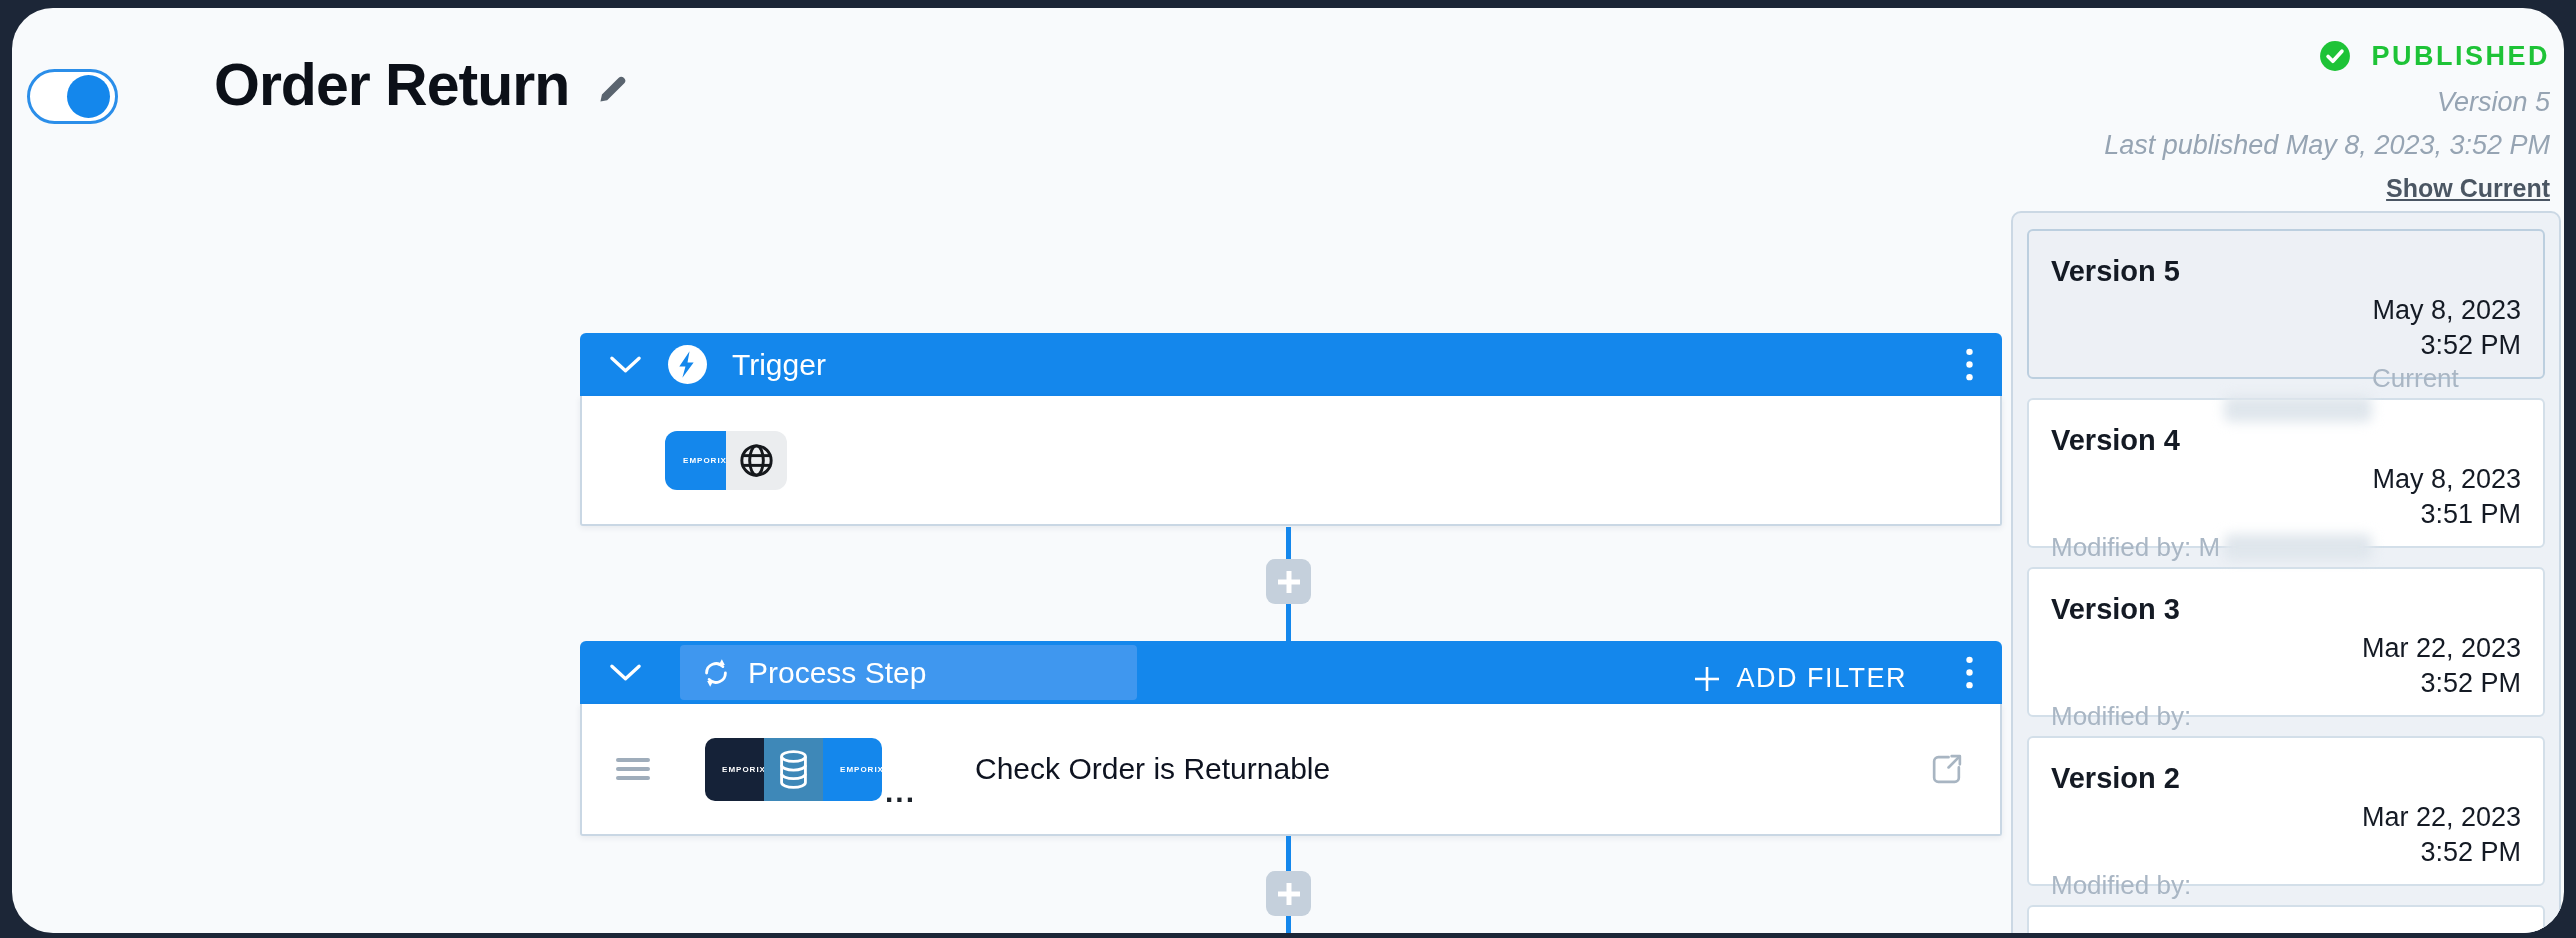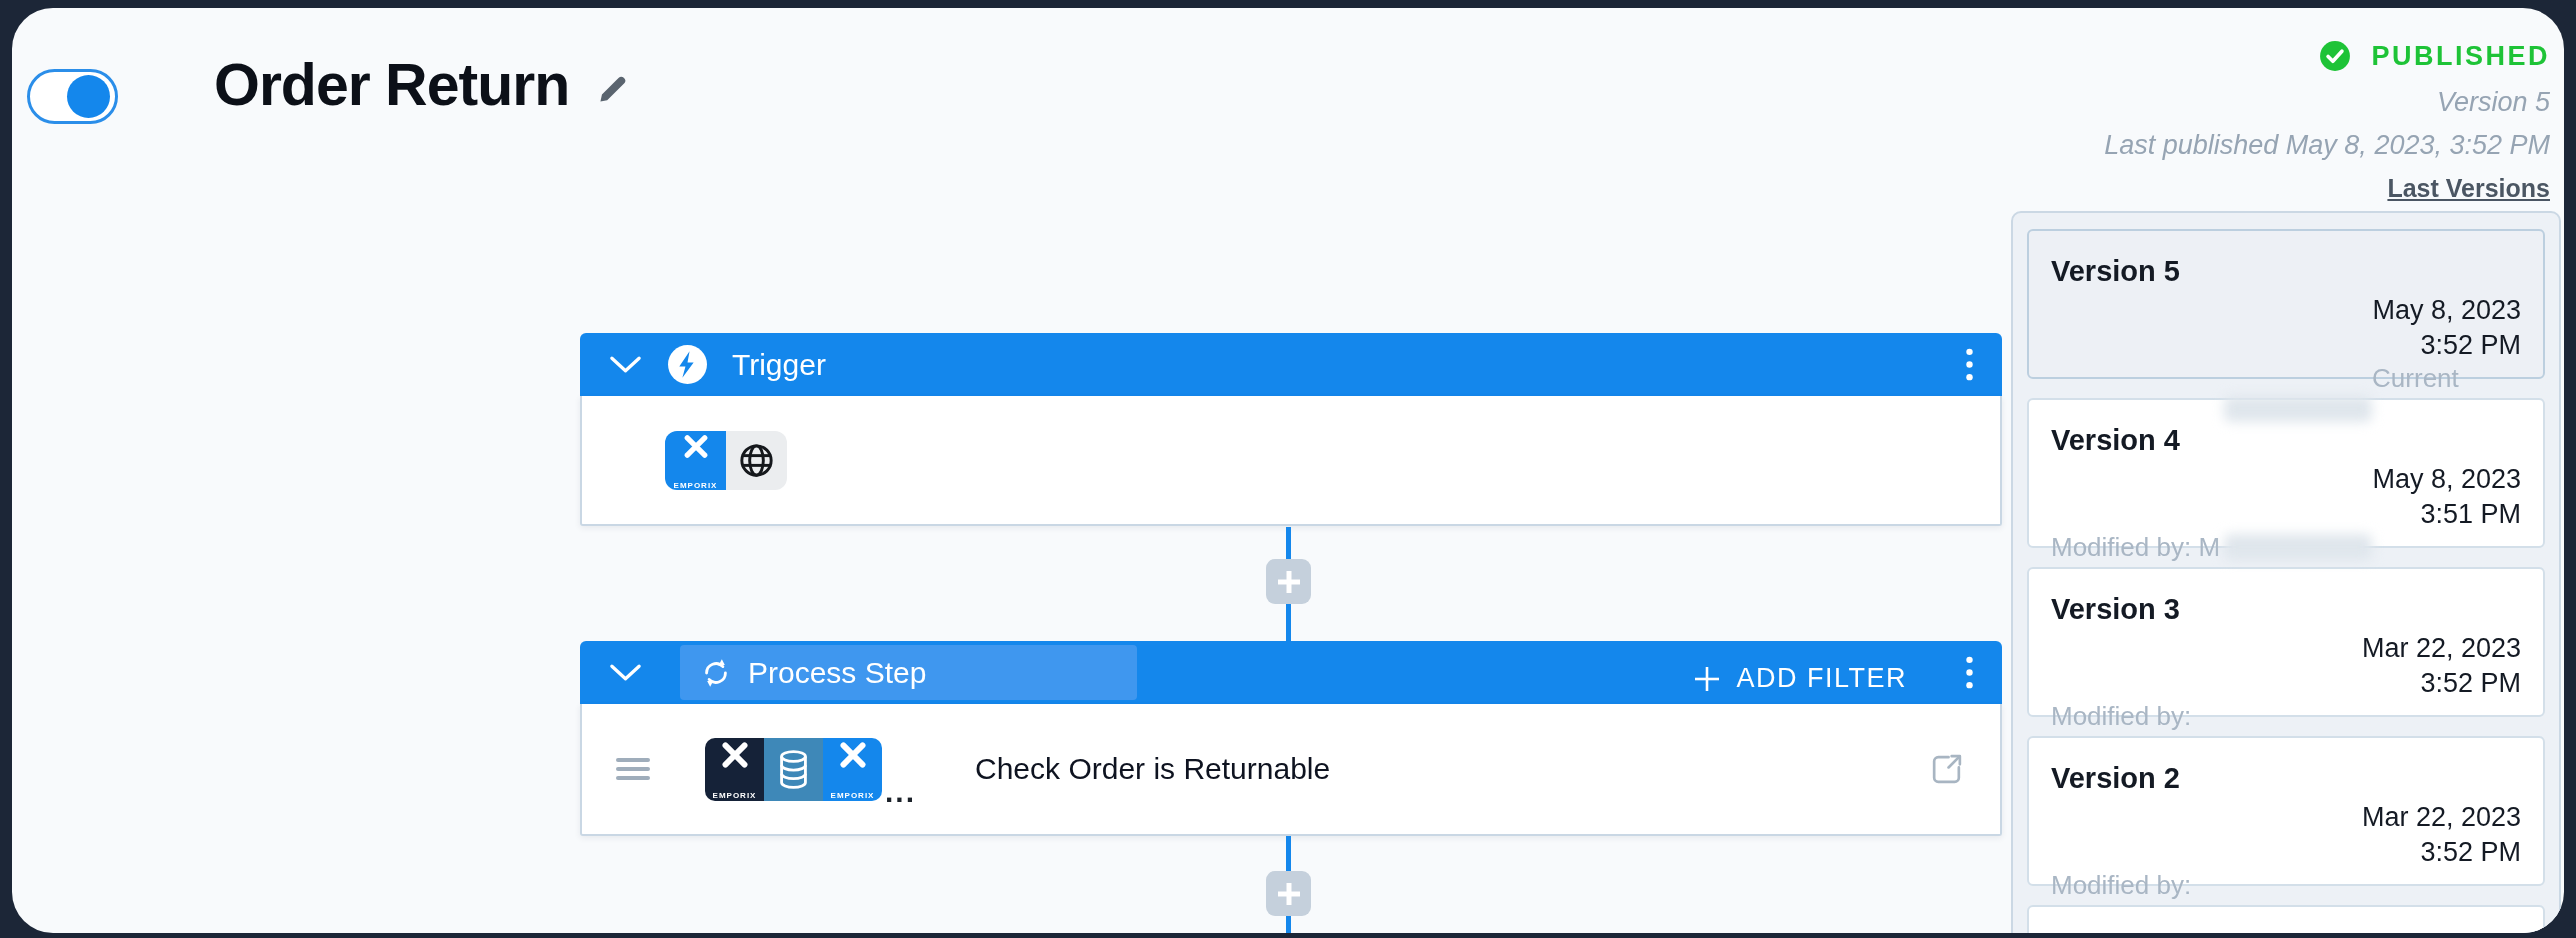--- a/index.html
+++ b/index.html
@@ -89,21 +89,21 @@
     background:#fff; border:2px solid #c9d7e4; border-top:none;
     border-radius:0 0 3px 3px; display:flex; align-items:center;
     box-shadow:0 2px 6px rgba(27,43,65,.08);
   }
   .trigger-body { height:130px; }
   .process-body { height:132px; }
 
   
   .icon-duo { margin-left:83px; display:flex; cursor:default; }
   .tile {
-    width:61px; height:59px; display:flex; flex-direction:column;
+    width:61px; height:59px; display:flex; flex-direction:row;
     align-items:center; justify-content:center; gap:19px;
   }
   .tile-blue { background:#1487ec; border-radius:12px 0 0 12px; }
   .tile-gray { background:#ebedef; border-radius:0 12px 12px 0; display:flex; align-items:center; justify-content:center; }
   .tile-navy { background:#152238; border-radius:10px 0 0 10px; }
   .tile-steel { background:#3e88b8; }
   .tile-blue2 { background:#1487ec; border-radius:0 10px 10px 0; }
   .tile-text { font-size:8px; font-weight:700; color:#fff; letter-spacing:1px; }
   .event-text { margin-left:116px; font-size:31px; font-weight:700; color:#0e1320; cursor:pointer; }
 
@@ -159,21 +159,21 @@
 
   <div class="status-row">
     <svg width="32" height="32" viewBox="0 0 30 30">
       <circle cx="15" cy="15" r="14" fill="#1ec337"></circle>
       <polyline points="8.5,15.5 13,20 21.5,10.5" fill="none" stroke="#fff" stroke-width="3.4" stroke-linecap="round" stroke-linejoin="round"></polyline>
     </svg>
     <span class="status-text">PUBLISHED</span>
   </div>
   <div class="meta-version">Version 5</div>
   <div class="meta-published">Last published May 8, 2023, 3:52 PM</div>
-  <a class="show-versions">Last Versions</a>
+  <a class="show-versions">Show Current</a>
 
   <aside class="versions-panel">
 
     <article class="vcard current">
       <div class="vrow-top">
         <span class="vname">Version 5</span>
         <span class="vdate">
           <span>May 8, 2023</span><br>
           <span>3:52 PM</span>
         </span>

